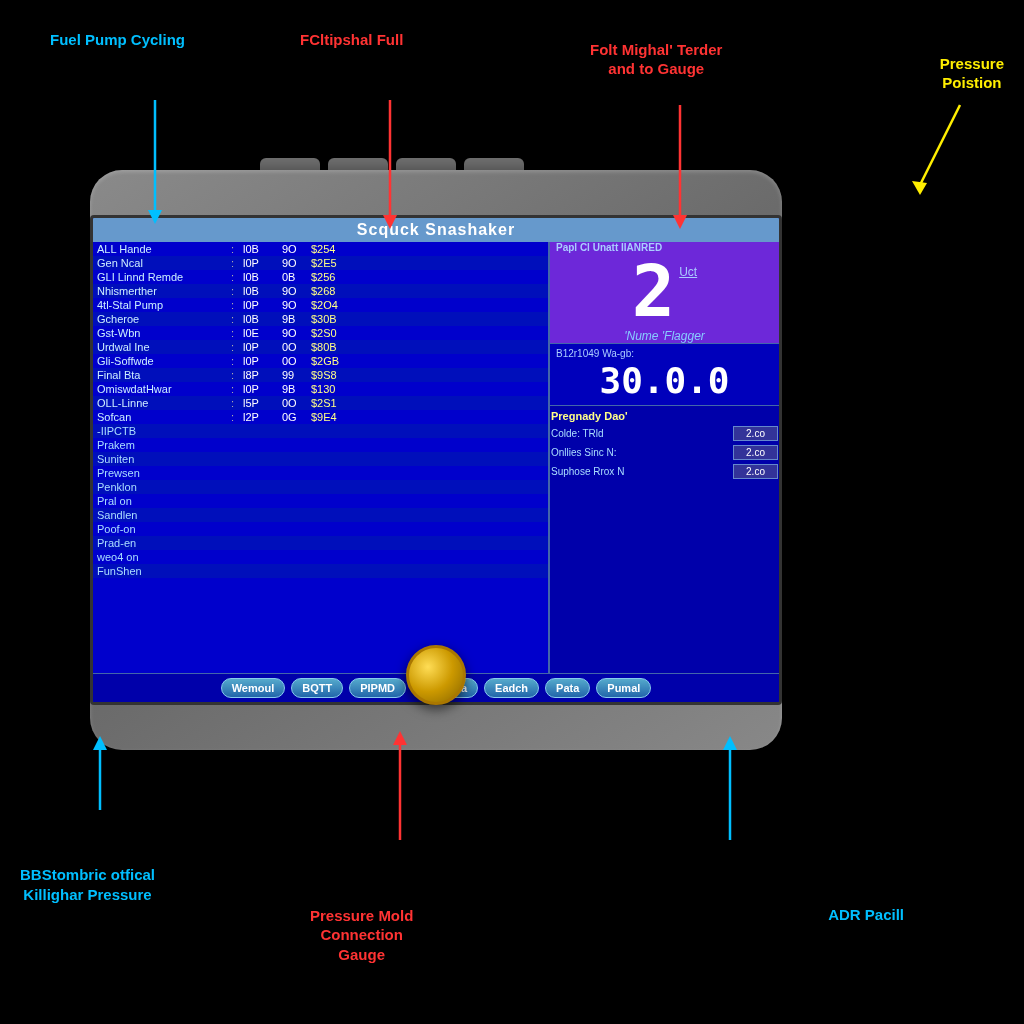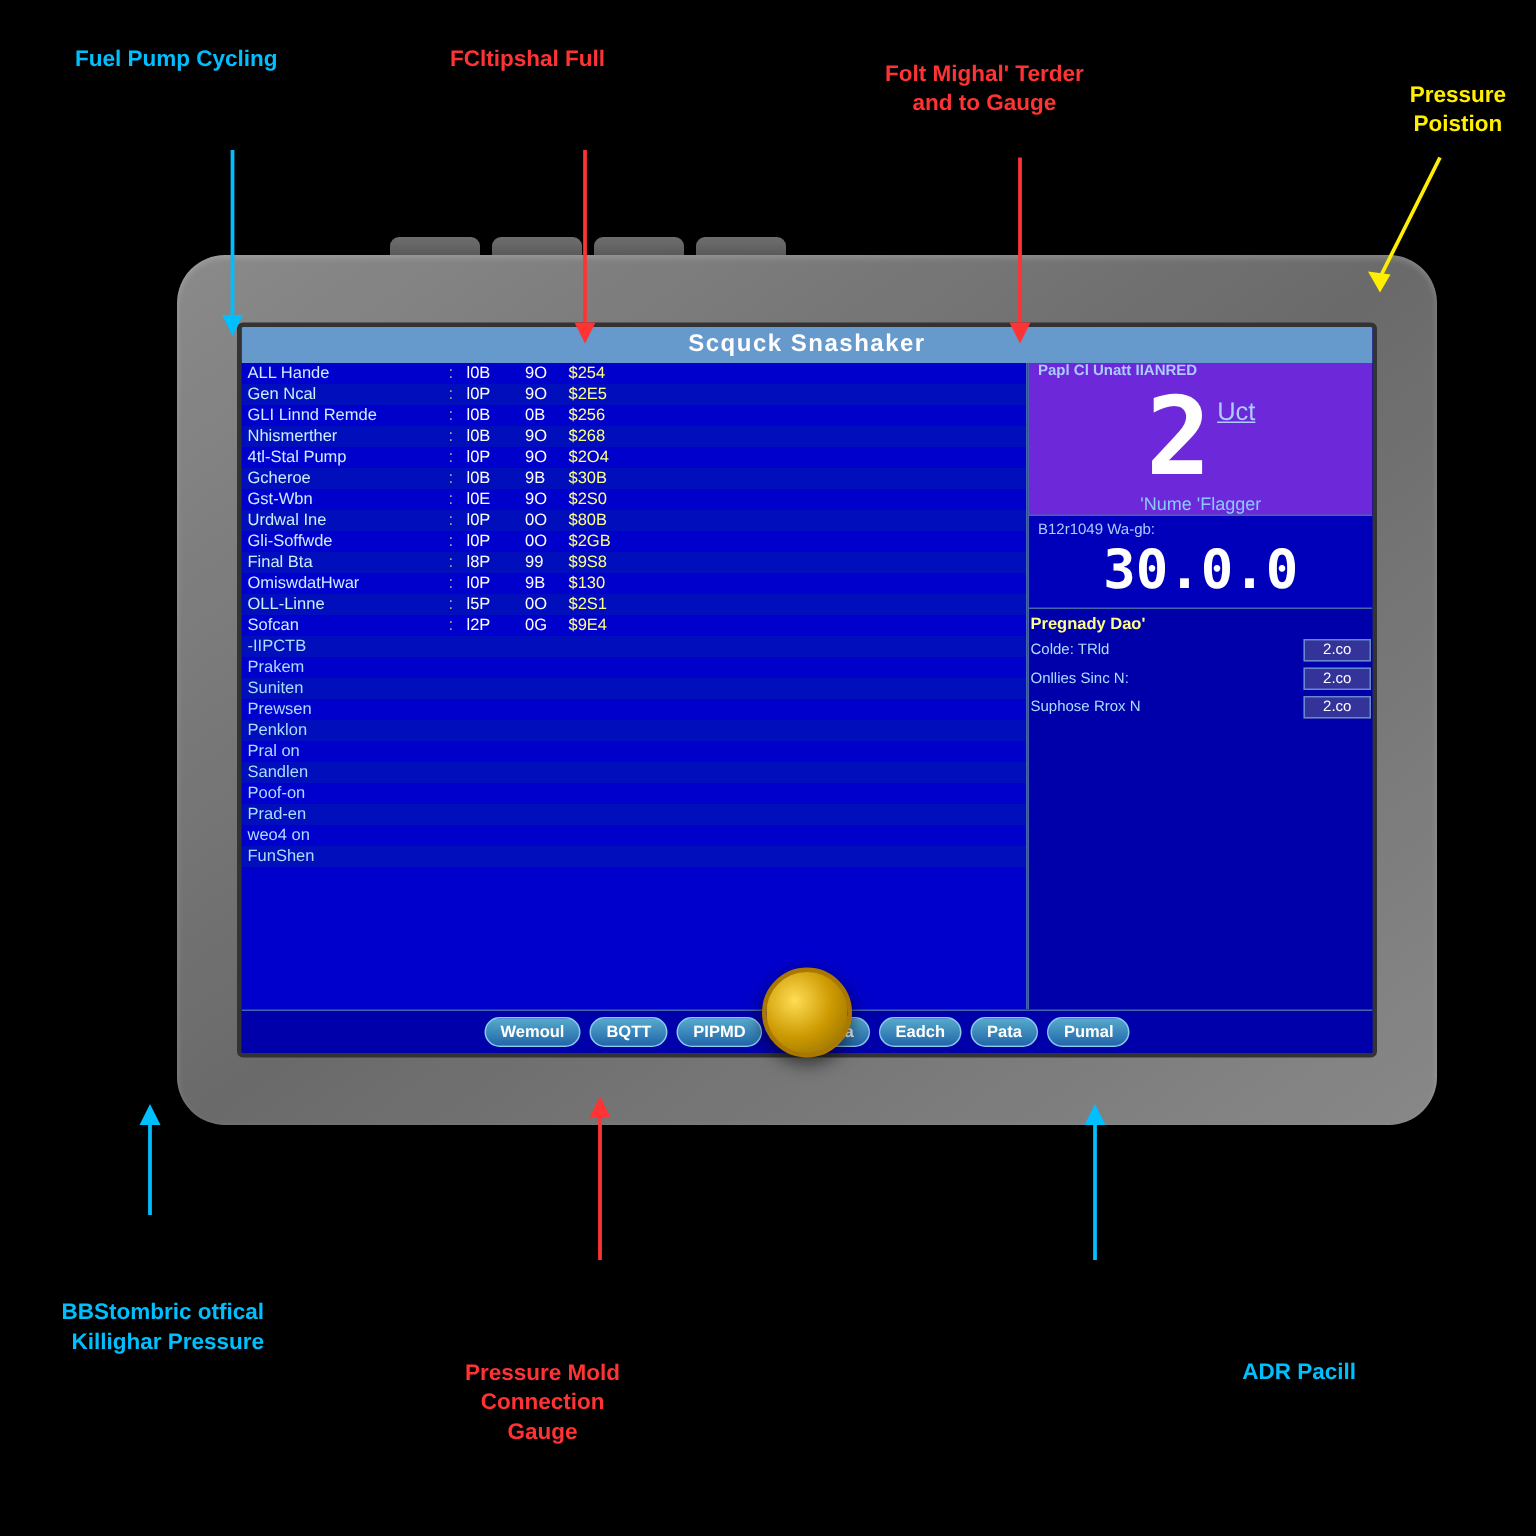--- a/index.html
+++ b/index.html
@@ -22,29 +22,28 @@
     }
     .annotation-cyan { color: #00bfff; }
     .annotation-red { color: #ff3333; }
     .annotation-yellow { color: #ffee00; }
 
     
     .device {
       position: absolute;
       top: 170px;
       left: 90px;
-      width: 840px;
+      width: 692px;
       height: 580px;
       background: linear-gradient(145deg, #8a8a8a, #6a6a6a, #888);
       border-radius: 32px;
       display: flex;
       align-items: center;
       justify-content: center;
       box-shadow: 0 8px 32px rgba(0,0,0,0.8), inset 0 2px 4px rgba(255,255,255,0.2);
-      margin-left: 28px;
     }
 
     
     .device-tabs {
       position: absolute;
       top: 158px;
       left: 260px;
       display: flex;
       gap: 8px;
     }
@@ -151,29 +150,30 @@
     .big-number {
       color: #fff;
       font-size: 72px;
       font-weight: bold;
       text-align: center;
       line-height: 1;
       font-family: monospace;
     }
     .uct-label {
       color: #aaccff;
-      font-size: 17px;
+      font-size: 12px;
       text-align: right;
       margin-top: -8px;
       text-decoration: underline;
     }
     .num-flagger {
       color: #88ccff;
       font-size: 12px;
       text-align: center;
+      font-style: italic;
       margin-top: 2px;
     }
 
     .right-middle {
       background: #0000bb;
       padding: 4px 6px;
       border-bottom: 1px solid #4466aa;
     }
     .wa-label {
       color: #aaccff;
@@ -479,21 +479,21 @@
 <div class="annotation annotation-red ann-folt" style="white-space:pre-line;">
   <span>Folt Mighal' Terder
 and to Gauge</span>
 </div>
 
 <div class="annotation annotation-yellow ann-pressure-pos" style="white-space:pre-line;">
   <span>Pressure
 Poistion</span>
 </div>
 
-<div class="annotation annotation-cyan ann-bbs" style="white-space:pre-line;text-align:right;margin-left:21px;">
+<div class="annotation annotation-cyan ann-bbs" style="white-space:pre-line;text-align:center;">
   <span>BBStombric otfical
 Killighar Pressure</span>
 </div>
 
 <div class="annotation annotation-red ann-mold" style="white-space:pre-line;">
   <span>Pressure Mold
 Connection
 Gauge</span>
 </div>
 

